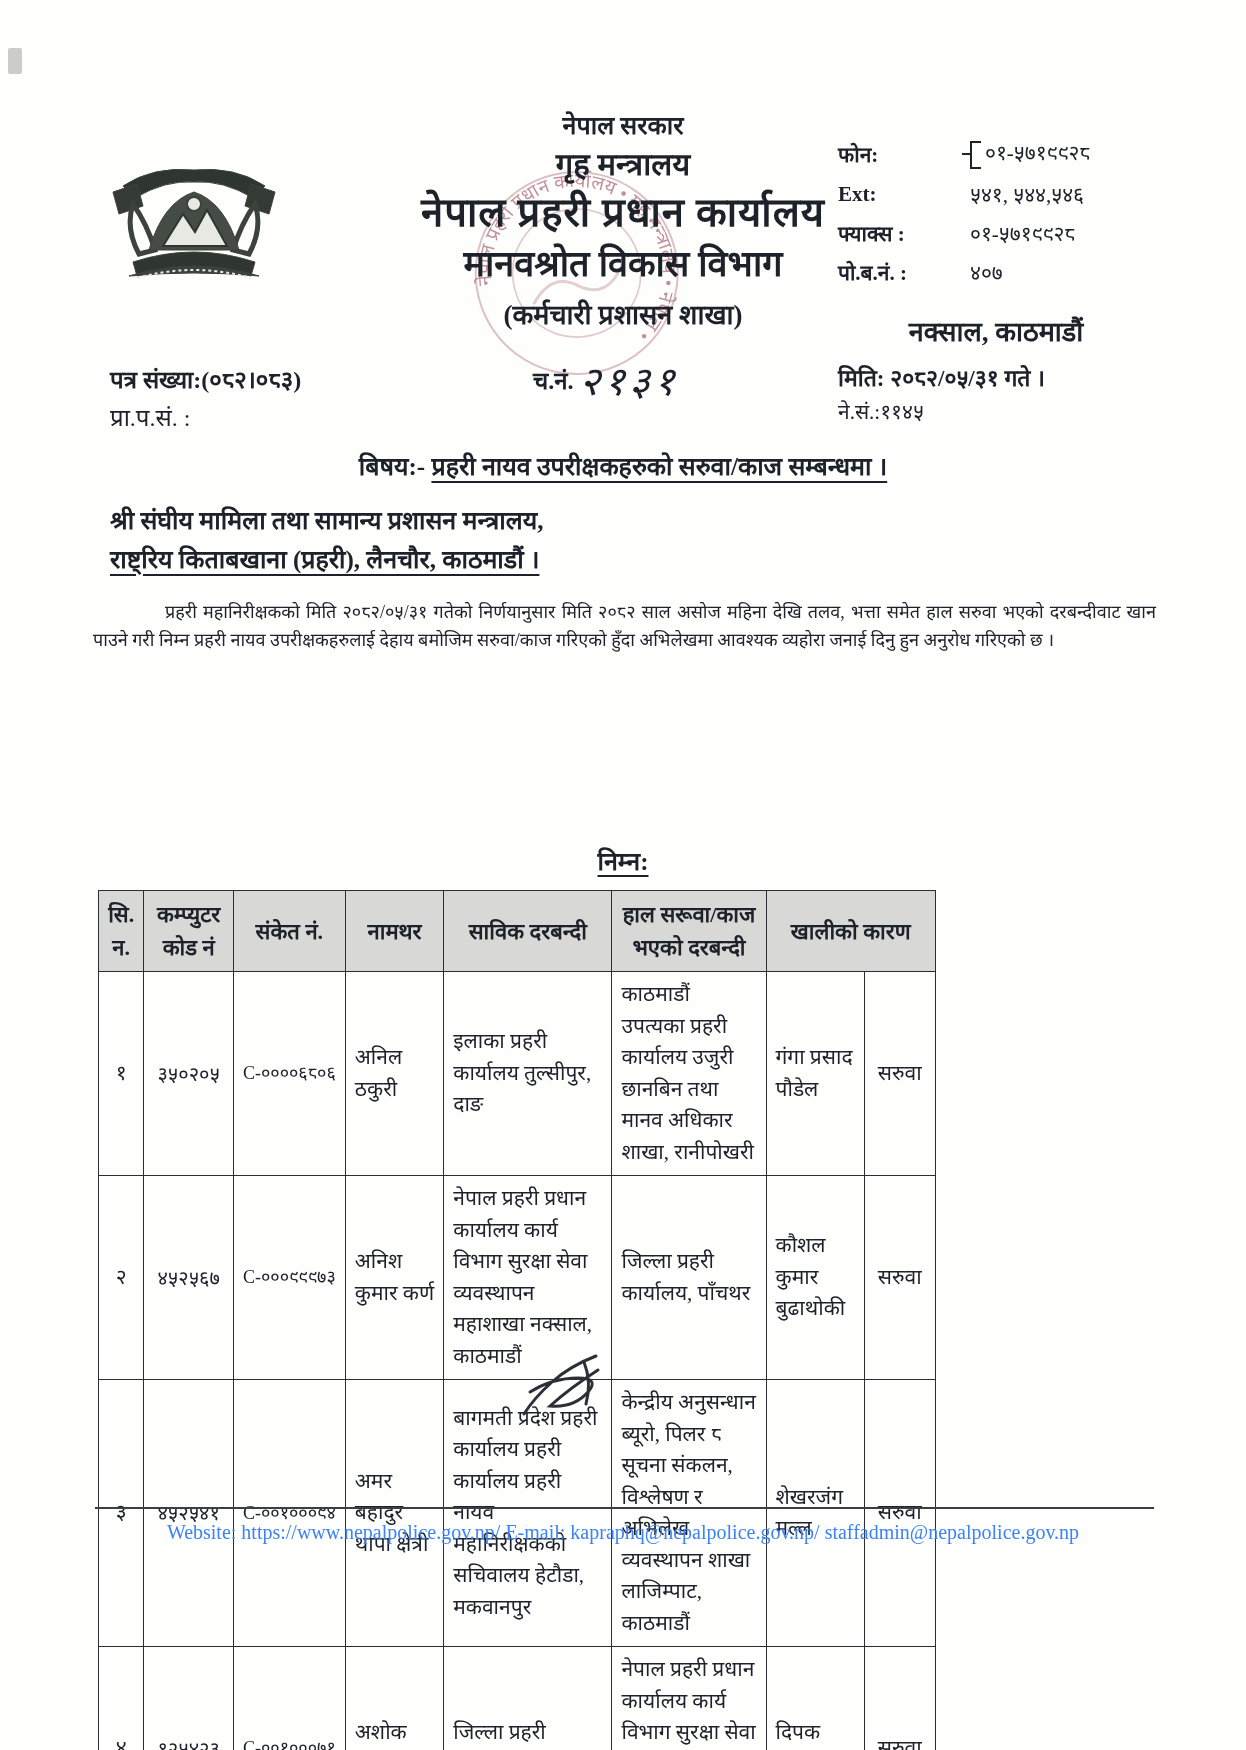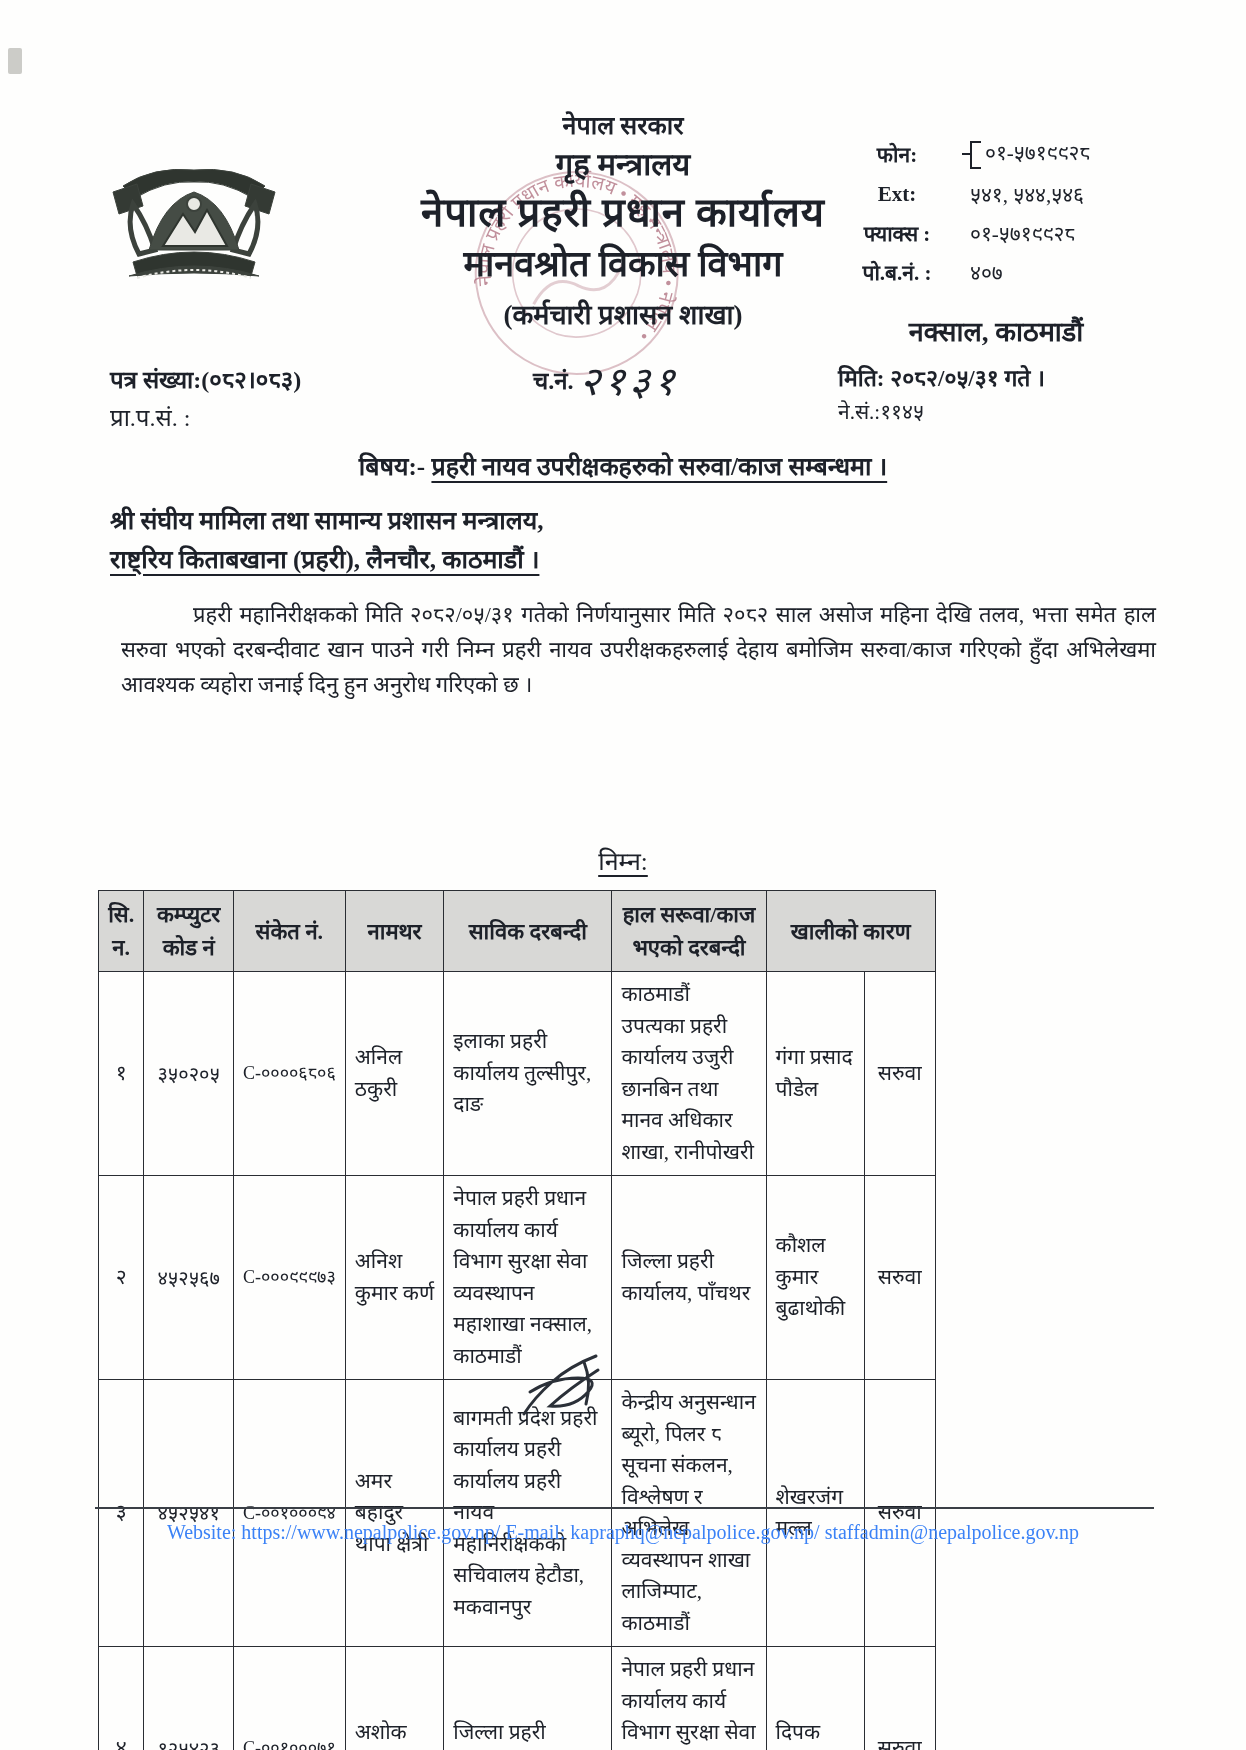--- a/index.html
+++ b/index.html
@@ -19,45 +19,45 @@
   .gov{font-size:25px;font-weight:bold;}
   .ministry{font-size:31px;font-weight:bold;margin-top:6px;}
   .office{font-size:40px;font-weight:bold;margin-top:8px;letter-spacing:1px;}
   .department{font-size:36px;font-weight:bold;margin-top:8px;}
   .section{font-size:27px;margin-top:14px;font-weight:bold;}
 
   .logo{position:absolute;left:103px;top:158px;}
 
   .contact{position:absolute;right:92px;top:138px;width:316px;font-size:21px;}
   .contact-row{display:grid;grid-template-columns:118px 1fr;column-gap:14px;margin-bottom:11px;align-items:center;}
-  .contact-label{font-weight:bold;text-align:center;}
+  .contact-label{font-weight:bold;text-align:left;}
   .contact-value{text-align:left;white-space:nowrap;}
   .phone-brace{display:inline-block;width:9px;height:24px;border-left:2px solid #1d2129;border-top:2px solid #1d2129;border-bottom:2px solid #1d2129;vertical-align:middle;margin-right:4px;position:relative;}
   .phone-brace::before{content:"";position:absolute;left:-10px;top:10px;width:8px;height:2px;background:#1d2129;}
   .pobox-row{margin-top:8px;}
   .hq-address{font-size:27px;font-weight:bold;text-align:center;margin-top:26px;white-space:nowrap;}
   .date-line{font-size:23px;font-weight:bold;margin-top:12px;text-align:left;}
   .nepal-sambat{font-size:21px;margin-top:4px;text-align:left;}
 
   
   .letter-no{position:absolute;left:110px;top:362px;font-size:24px;font-weight:bold;}
   .dispatch{position:absolute;left:533px;top:352px;font-size:24px;font-weight:bold;}
   .handwritten{font-family:"DejaVu Serif",serif;font-style:italic;font-weight:normal;font-size:40px;letter-spacing:4px;vertical-align:-6px;}
   .pra-pa-sa{position:absolute;left:110px;top:400px;font-size:24px;font-weight:normal;}
 
   
   .subject{position:absolute;left:0;right:0;top:448px;text-align:center;font-size:25px;font-weight:bold;}
   .subject .u{text-decoration:underline;text-underline-offset:6px;}
   .addressee{position:absolute;left:110px;top:502px;font-size:25px;font-weight:bold;line-height:1.55;}
   .addressee .u{text-decoration:underline;text-underline-offset:6px;}
-  .body-text{position:absolute;left:93px;right:90px;top:598px;font-size:22px;line-height:1.58;text-align:justify;margin-left:28px;}
+  .body-text{position:absolute;left:93px;right:90px;top:598px;font-size:18px;line-height:1.58;text-align:justify;}
   .body-text p{margin:0 0 2px 0;text-indent:72px;}
 
   
-  .table-title{position:absolute;left:0;right:0;top:843px;text-align:center;font-size:25px;font-weight:normal;}
+  .table-title{position:absolute;left:0;right:0;top:843px;text-align:center;font-size:25px;font-weight:bold;}
   .table-title span{text-decoration:underline;text-underline-offset:5px;}
   table.transfers{
     position:absolute;left:98px;top:890px;width:838px;
     border-collapse:collapse;font-size:21px;
   }
   table.transfers th,table.transfers td{
     border:1.6px solid #2a2d33;
     padding:7px 9px;
     vertical-align:middle;
     line-height:1.5;

